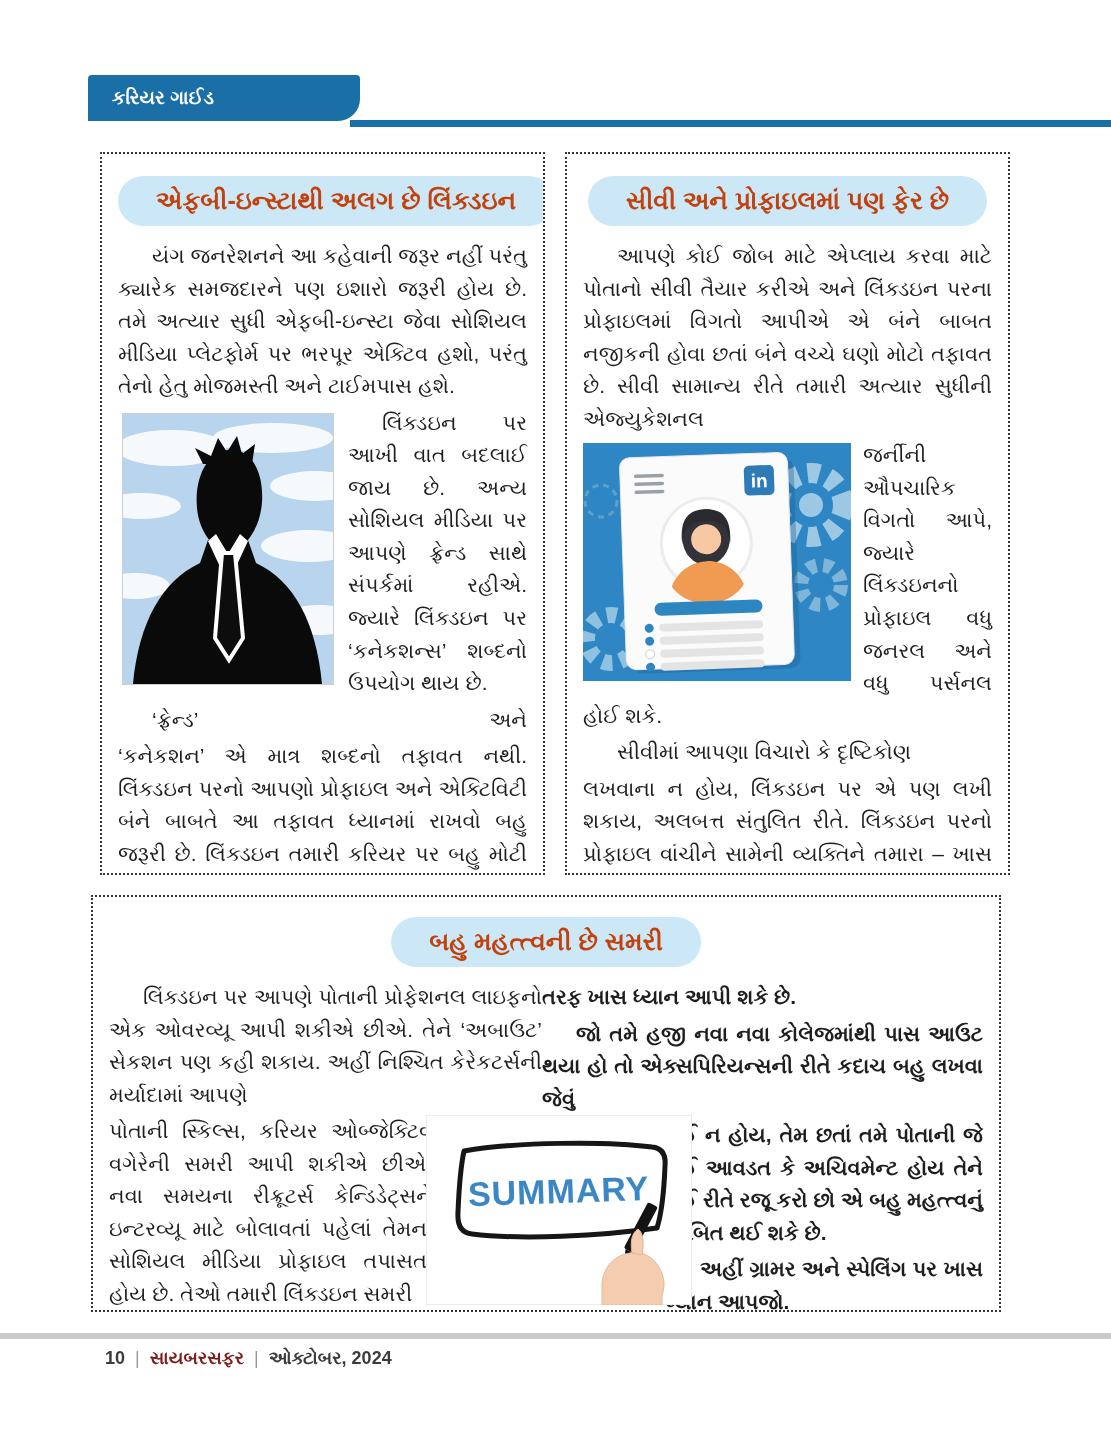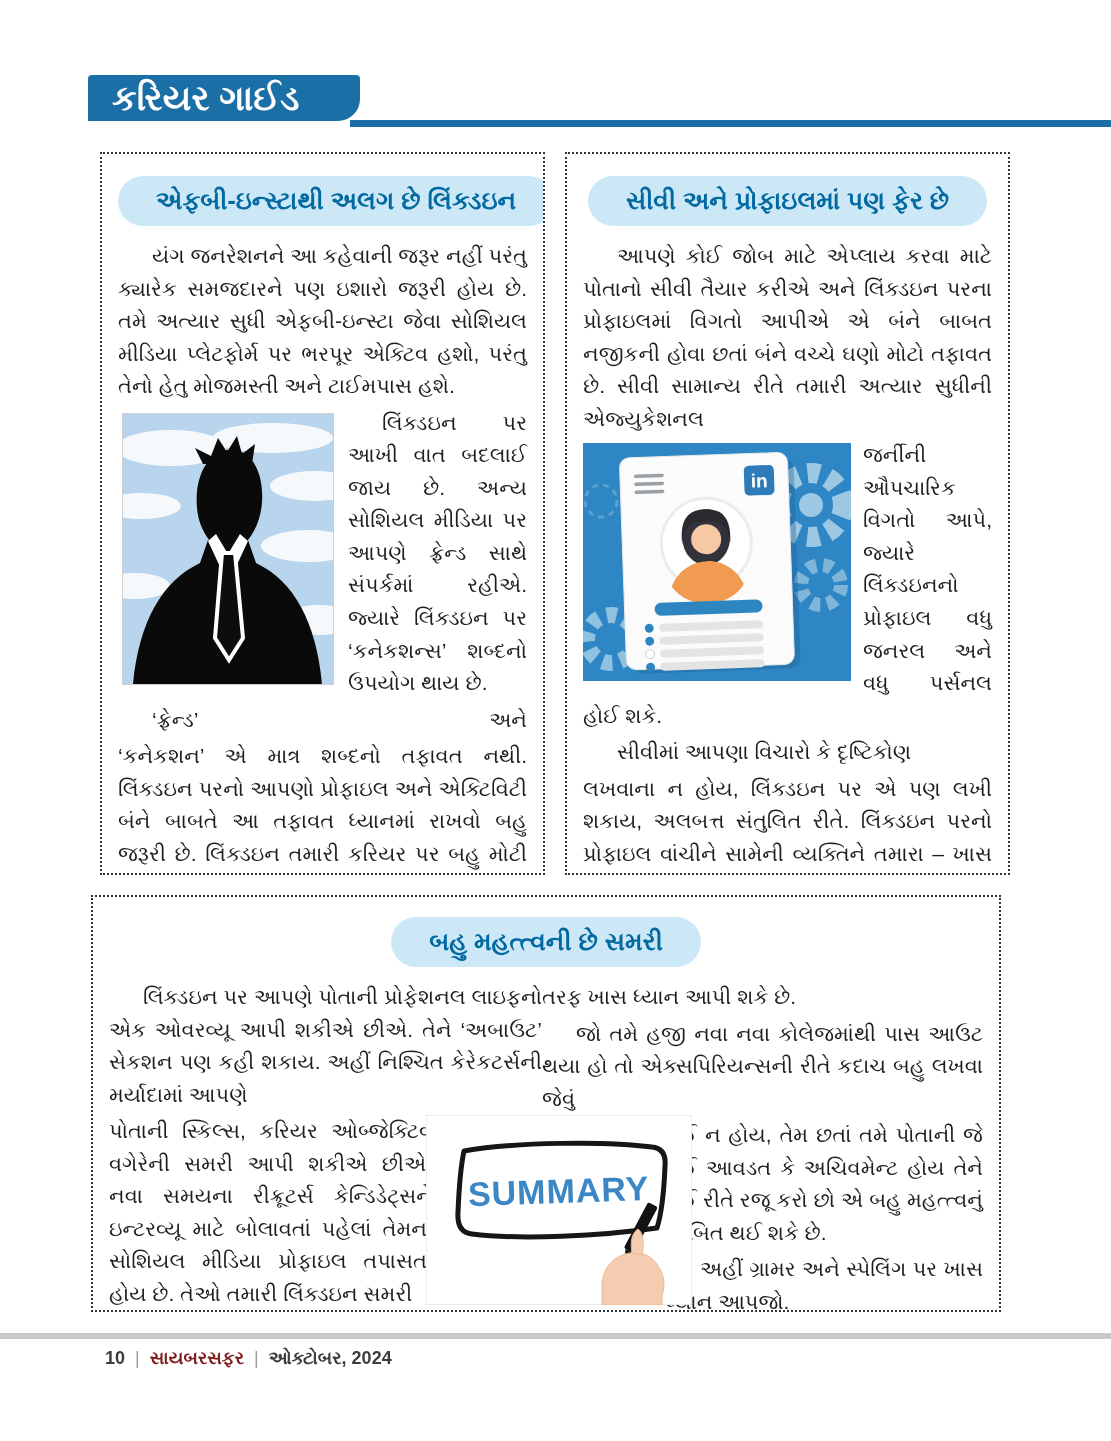--- a/index.html
+++ b/index.html
@@ -4,52 +4,52 @@
 <style>
   html,body{margin:0;padding:0;}
   body{
     width:1111px;height:1441px;position:relative;background:#ffffff;
     font-family:"Liberation Sans","DejaVu Sans",sans-serif;
     color:#1e1e1e;overflow:hidden;
   }
   
   .header-tab{
     position:absolute;left:88px;top:75px;width:272px;height:46px;
-    background:#1a6fa6;color:#ffffff;font-size:35px;font-weight:bold;
+    background:#1a6fa6;color:#ffffff;font-size:19px;font-weight:bold;
     line-height:46px;padding-left:24px;box-sizing:border-box;
     border-radius:4px 4px 22px 0;
   }
   .header-line{
     position:absolute;left:350px;top:120px;right:0;height:7px;background:#1a6fa6;
   }
   
   .dot-box{
     position:absolute;border:2px dotted #333;box-sizing:border-box;
     padding:14px 16px;background:#fff;overflow:hidden;
   }
   .box-left{left:100px;top:152px;width:445px;height:723px;}
   .box-right{left:565px;top:152px;width:445px;height:723px;}
   .box-bottom{left:91px;top:895px;width:910px;height:417px;padding:12px 16px;}
   .pill{
-    background:#cce8f7;color:#0369a1;font-weight:bold;font-size:25px;
+    background:#cce8f7;color:#c2410c;font-weight:bold;font-size:25px;
     width:fit-content;max-width:95%;margin:8px auto 14px auto;
     padding:10px 38px;border-radius:30px;text-align:left;white-space:nowrap;
   }
   .article{font-size:21px;line-height:1.55;text-align:justify;}
   .article p{margin:0 0 4px 0;}
   .indent{text-indent:34px;}
   .last-just{text-align-last:justify;}
   figure{margin:0;}
   .fig-left1{float:left;width:212px;height:272px;margin:6px 14px 4px 4px;border:1px solid #cfcfcf;box-sizing:border-box;}
   .fig-left2{float:left;width:268px;height:238px;margin:4px 12px 4px 0;box-sizing:border-box;}
   .fig-summary{position:absolute;left:333px;top:218px;width:266px;height:190px;}
   
   .cols{display:flex;gap:0;}
   .col1{width:435px;}
-  .col2{width:443px;}
+  .col2{width:443px;font-weight:bold;}
   .col1 .narrow{margin-right:110px;}
   .col2 .narrow{margin-left:124px;}
   
   .footer-line{position:absolute;left:0;top:1333px;width:1111px;height:6px;background:#c9c9c9;}
   .footer{
     position:absolute;left:105px;top:1348px;display:flex;align-items:baseline;gap:10px;
     font-size:18px;font-weight:bold;color:#3c3c3c;
   }
   .footer .sep{color:#9a9a9a;font-weight:normal;}
   .footer .mag{color:#7f1d1d;}

